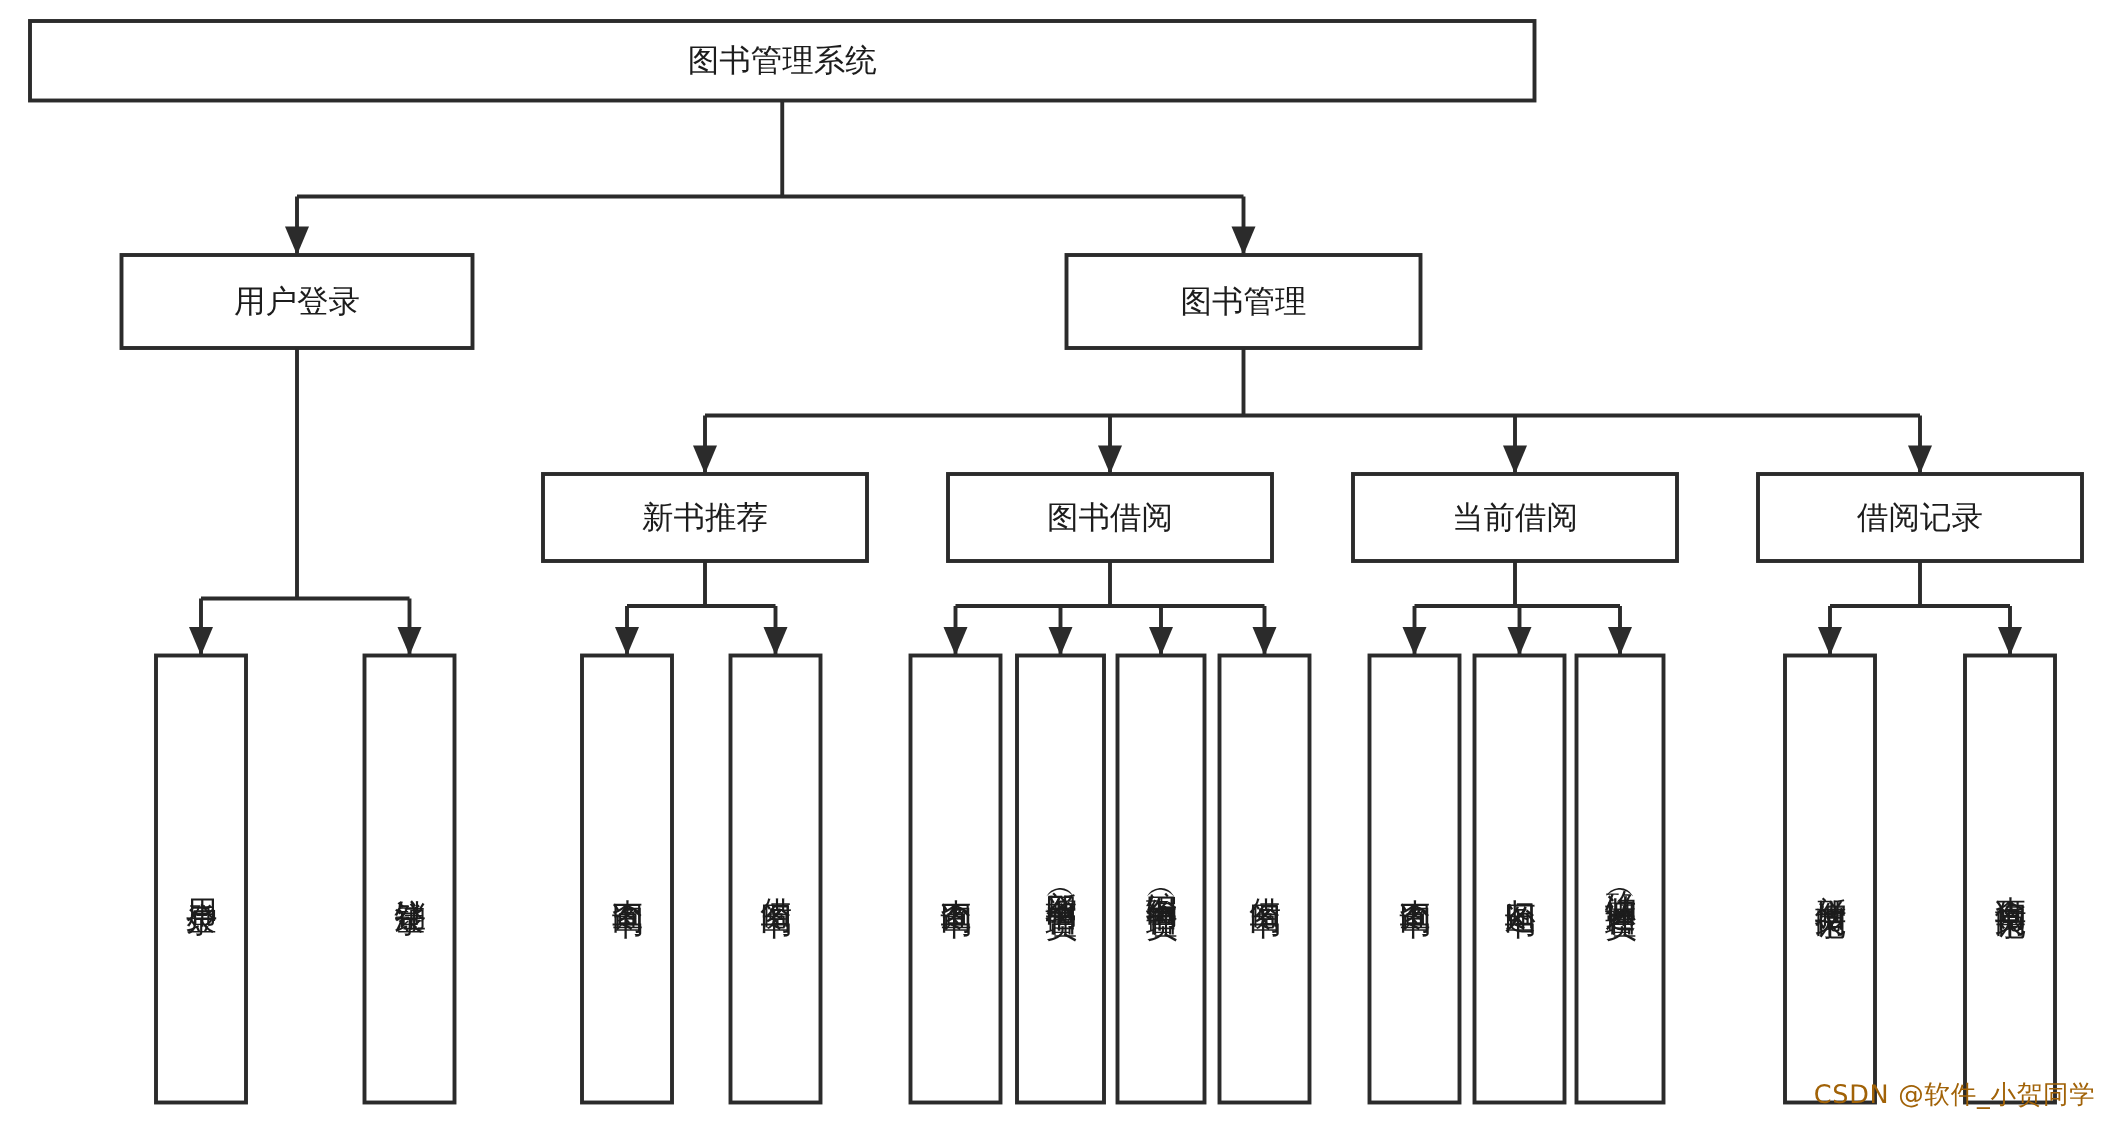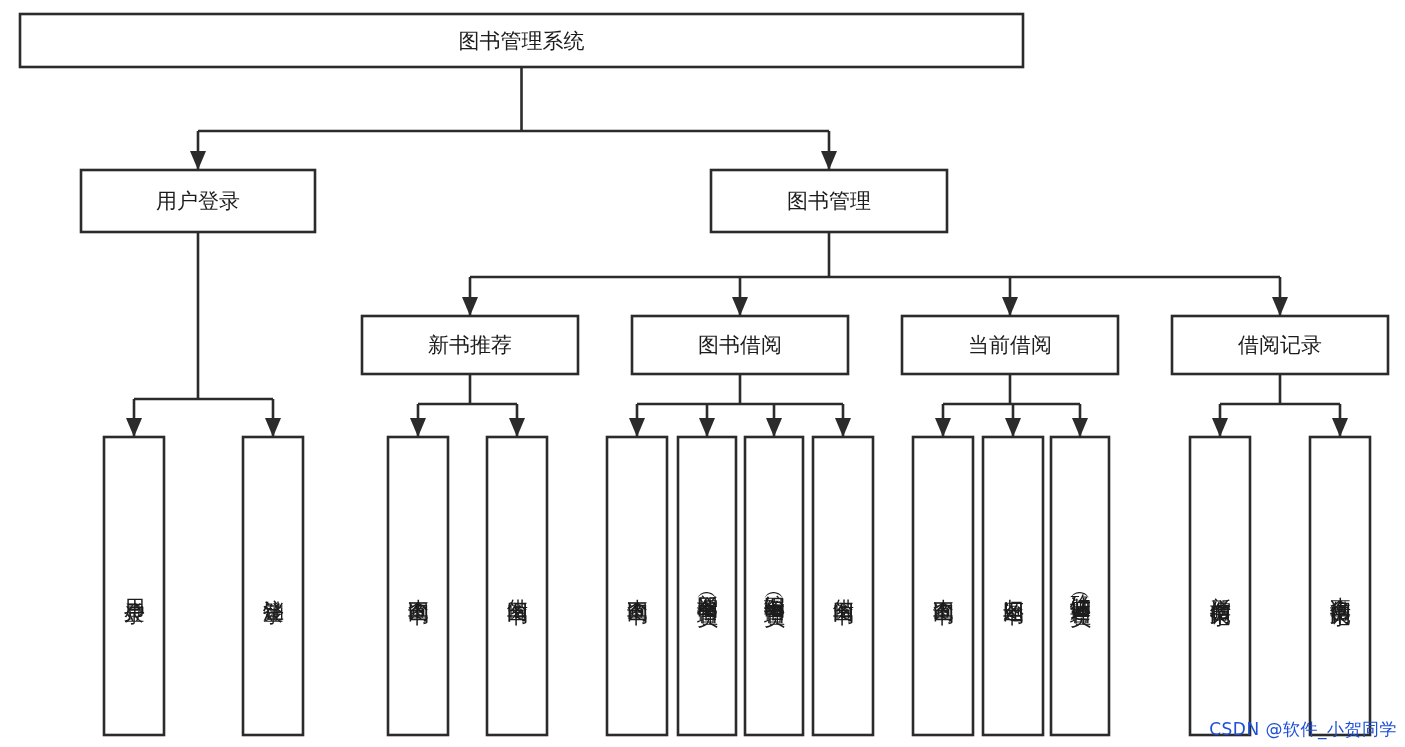--- a/index.html
+++ b/index.html
@@ -63,21 +63,21 @@
     align-items: center;
     justify-content: center;
     pointer-events: none;
   }
   .watermark {
     position: absolute;
     right: 8px;
     bottom: 6px;
     font-family: "DejaVu Sans", "Liberation Sans", sans-serif;
     font-size: 17px;
-    color: #1d4ed8;
+    color: #a16207;
     letter-spacing: 0.5px;
     white-space: nowrap;
   }
 </style>
 </head>
 <body>
 
 <div id="diagram-root">
 
   <svg id="flow-svg" viewBox="0 0 1405 747">

